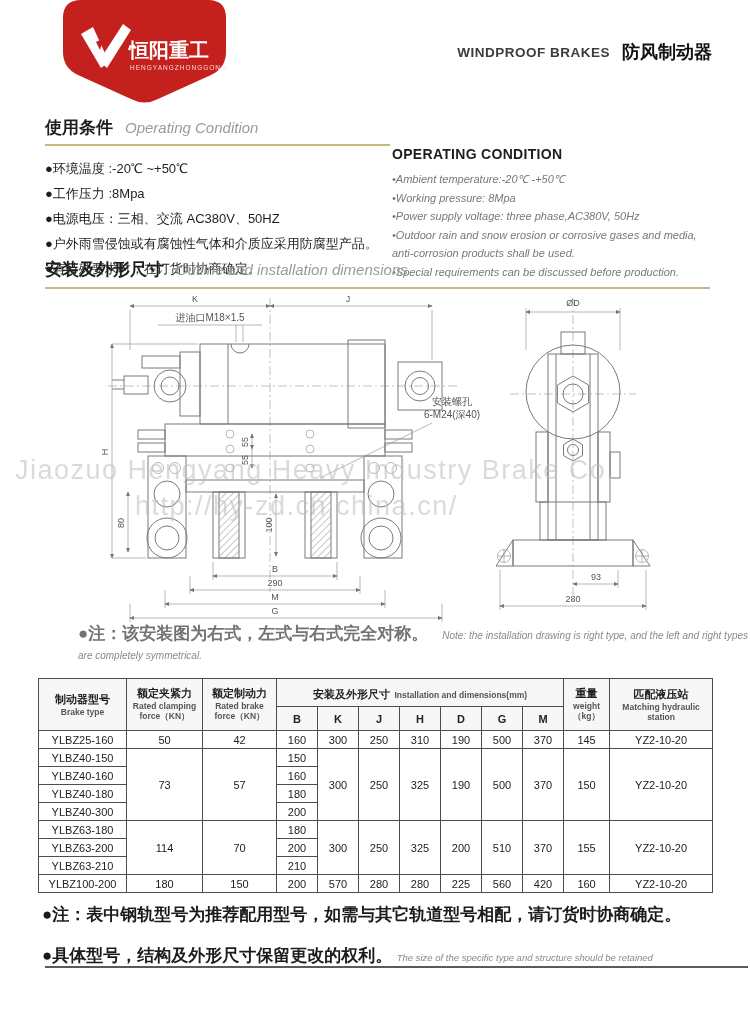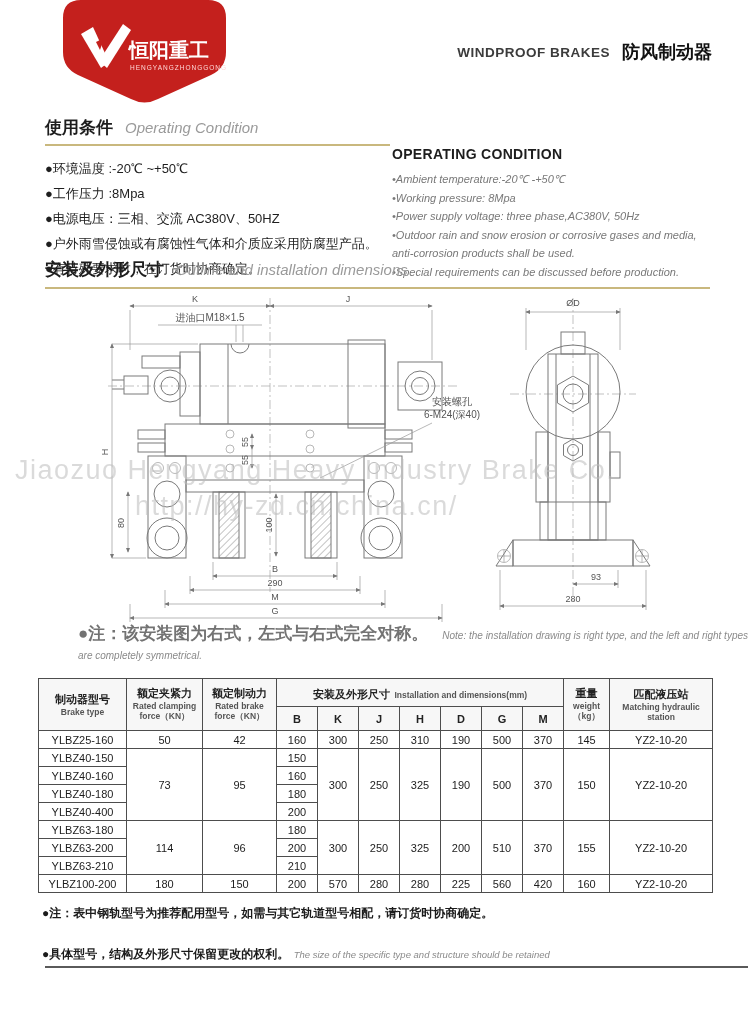--- a/index.html
+++ b/index.html
@@ -48,21 +48,21 @@
   table.spec { position:absolute; top:678px; left:38px; width:674px; border-collapse:collapse; table-layout:fixed; }
   table.spec th, table.spec td { border:1px solid #4d4d4d; text-align:center; vertical-align:middle; padding:0 1px; }
   table.spec thead { background:#f7f7f7; }
   .hcn { font-size:11px; color:#222; }
   .hen { font-size:8.5px; color:#555; }
   table.spec td { font-size:11px; height:18px; color:#1c1c1c; }
   tr.hr1 th { height:28px; }
   tr.hr2 th { height:24px; font-size:11px; color:#222; font-weight:bold; }
 
   .foot-notes { position:absolute; left:42px; }
-  .note-cn { font-size:12px; font-weight:bold; color:#1b1b1b; }
+  .note-cn { font-size:17px; font-weight:bold; color:#1b1b1b; }
   .note-en { font-size:9.5px; font-style:italic; color:#8a8a8a; }
   .footer-rule { position:absolute; top:966px; left:45px; width:703px; height:2px; background:#5a5a5a; }
   .page-num { position:absolute; top:974px; left:45px; font-size:17px; color:#222;margin-top:41px; }
 </style>
 </head>
 <body>
 
 <div class="page">
 
   <svg class="badge" viewBox="0 0 163 104">
@@ -343,47 +343,47 @@
         <td>310</td>
         <td>190</td>
         <td>500</td>
         <td>370</td>
         <td>145</td>
         <td>YZ2-10-20</td>
       </tr>
       <tr>
         <td>YLBZ40-150</td>
         <td rowspan="4">73</td>
-        <td rowspan="4">95</td>
+        <td rowspan="4">57</td>
         <td>150</td>
         <td rowspan="4">300</td>
         <td rowspan="4">250</td>
         <td rowspan="4">325</td>
         <td rowspan="4">190</td>
         <td rowspan="4">500</td>
         <td rowspan="4">370</td>
         <td rowspan="4">150</td>
         <td rowspan="4">YZ2-10-20</td>
       </tr>
       <tr>
         <td>YLBZ40-160</td>
         <td>160</td>
       </tr>
       <tr>
         <td>YLBZ40-180</td>
         <td>180</td>
       </tr>
       <tr>
-        <td>YLBZ40-400</td>
+        <td>YLBZ40-300</td>
         <td>200</td>
       </tr>
       <tr>
         <td>YLBZ63-180</td>
         <td rowspan="3">114</td>
-        <td rowspan="3">96</td>
+        <td rowspan="3">70</td>
         <td>180</td>
         <td rowspan="3">300</td>
         <td rowspan="3">250</td>
         <td rowspan="3">325</td>
         <td rowspan="3">200</td>
         <td rowspan="3">510</td>
         <td rowspan="3">370</td>
         <td rowspan="3">155</td>
         <td rowspan="3">YZ2-10-20</td>
       </tr>

